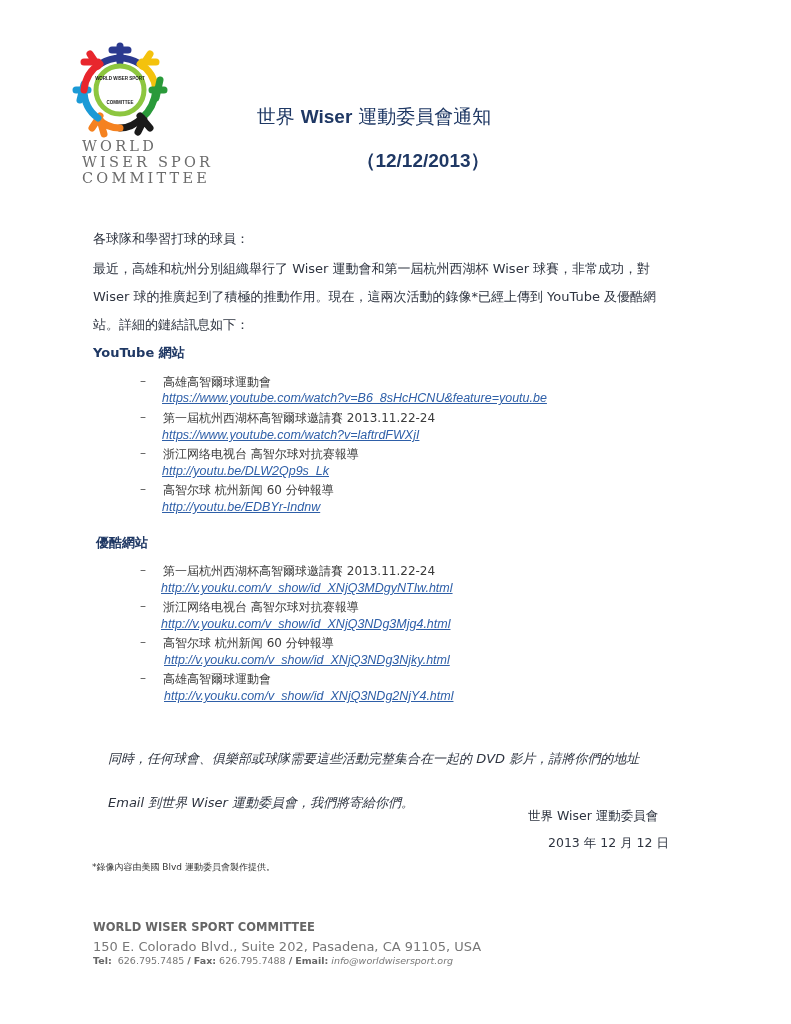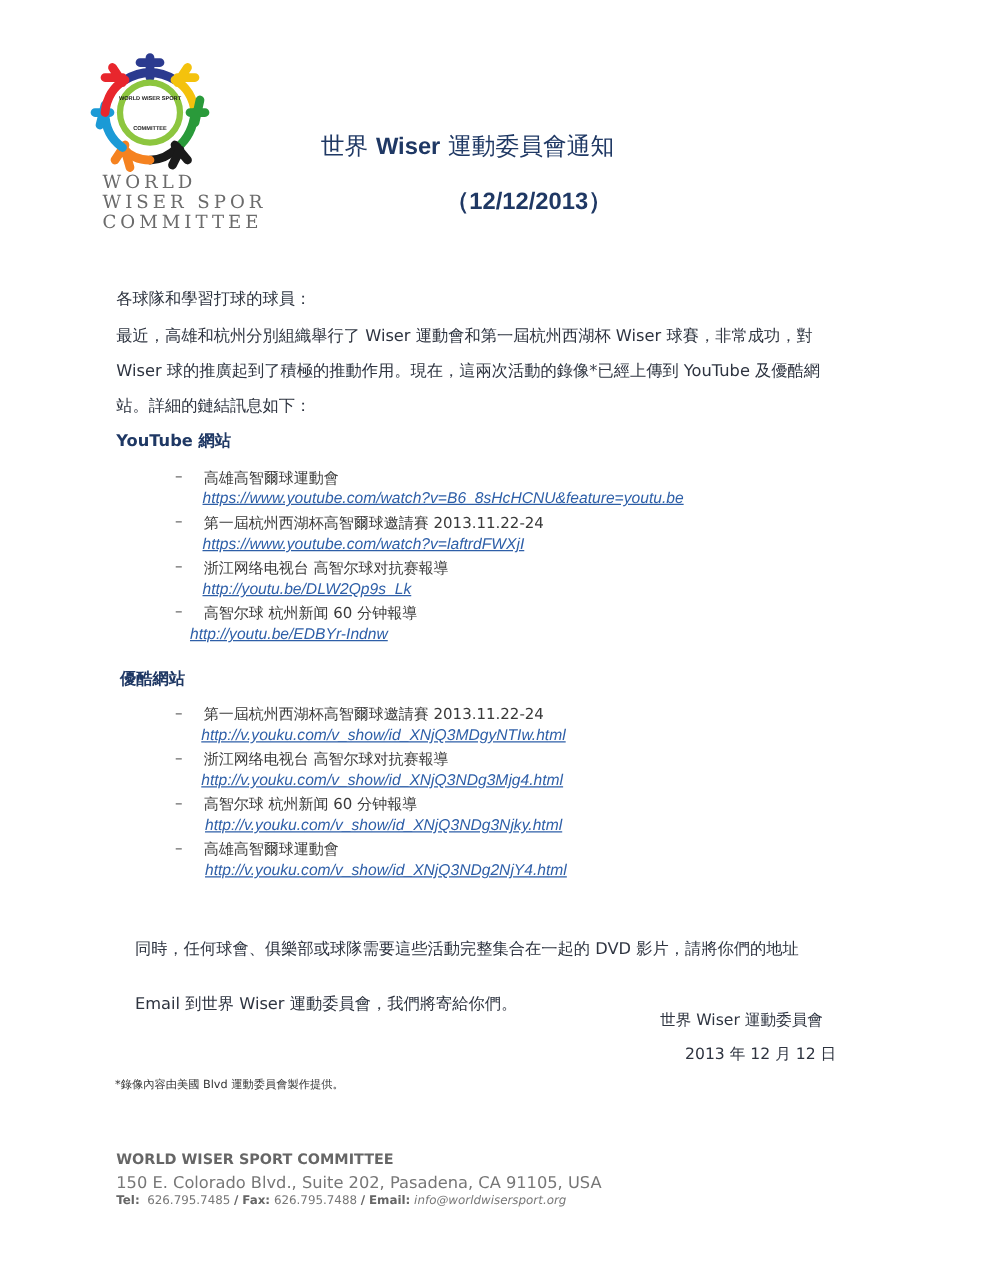--- a/index.html
+++ b/index.html
@@ -29,21 +29,21 @@
   }
   
   .para { left: 93px; font-size: 13px; color: #2e3440; white-space: nowrap; }
   .section-head { left: 93px; font-size: 13px; font-weight: bold; color: #1f3864; white-space: nowrap; text-align: center; }
   .item-dash { font-size: 12px; color: #555; }
   .item-label { font-size: 12px; color: #3a3a3a; white-space: nowrap; }
   .item-link {
     font-family: "Liberation Sans", sans-serif; font-size: 12.5px; color: #2e5fa8;
     text-decoration: underline; white-space: nowrap; cursor: pointer; font-style: italic;
   }
-  .closing { left: 108px; font-size: 13px; color: #2e3440; white-space: nowrap; }
+  .closing { left: 108px; font-size: 13px; color: #2e3440; white-space: nowrap; font-style: italic; }
   .sig { font-size: 12.5px; color: #2e3440; white-space: nowrap; }
   .footnote { left: 92px; top: 861px; font-size: 9px; color: #333; white-space: nowrap; }
   .footer-name {
     left: 93px; top: 920px; font-family: "DejaVu Sans", sans-serif; font-weight: bold;
     font-size: 11.5px; color: #666; white-space: nowrap;
   }
   .footer-addr { left: 93px; top: 939px; font-size: 13px; color: #777; white-space: nowrap; }
   .footer-contact { left: 93px; top: 955px; font-size: 9.5px; color: #777; white-space: nowrap; }
   .footer-contact b { color: #666; }
   .footer-contact i { font-style: italic; }
@@ -101,21 +101,21 @@
 <div class="abs item-dash" style="left:140px; top:410px;">–</div>
 <div class="abs item-label" style="left:163px; top:410px;">第一屆杭州西湖杯高智爾球邀請賽 2013.11.22-24</div>
 <a class="abs item-link" style="left:162px; top:428px;">https://www.youtube.com/watch?v=laftrdFWXjI</a>
 
 <div class="abs item-dash" style="left:140px; top:446px;">–</div>
 <div class="abs item-label" style="left:163px; top:446px;">浙江网络电视台 高智尔球对抗赛報導</div>
 <a class="abs item-link" style="left:162px; top:464px;">http://youtu.be/DLW2Qp9s_Lk</a>
 
 <div class="abs item-dash" style="left:140px; top:482px;">–</div>
 <div class="abs item-label" style="left:163px; top:482px;">高智尔球 杭州新闻 60 分钟報導</div>
-<a class="abs item-link" style="left:152px; top:500px;text-align:right;">http://youtu.be/EDBYr-Indnw</a>
+<a class="abs item-link" style="left:162px; top:500px;text-align:right;">http://youtu.be/EDBYr-Indnw</a>
 
 <div class="abs section-head" style="top:534px; left:96px;">優酷網站</div>
 
 <div class="abs item-dash" style="left:140px; top:563px;">–</div>
 <div class="abs item-label" style="left:163px; top:563px;">第一屆杭州西湖杯高智爾球邀請賽 2013.11.22-24</div>
 <a class="abs item-link" style="left:161px; top:581px;">http://v.youku.com/v_show/id_XNjQ3MDgyNTIw.html</a>
 
 <div class="abs item-dash" style="left:140px; top:599px;">–</div>
 <div class="abs item-label" style="left:163px; top:599px;">浙江网络电视台 高智尔球对抗赛報導</div>
 <a class="abs item-link" style="left:161px; top:617px;">http://v.youku.com/v_show/id_XNjQ3NDg3Mjg4.html</a>

